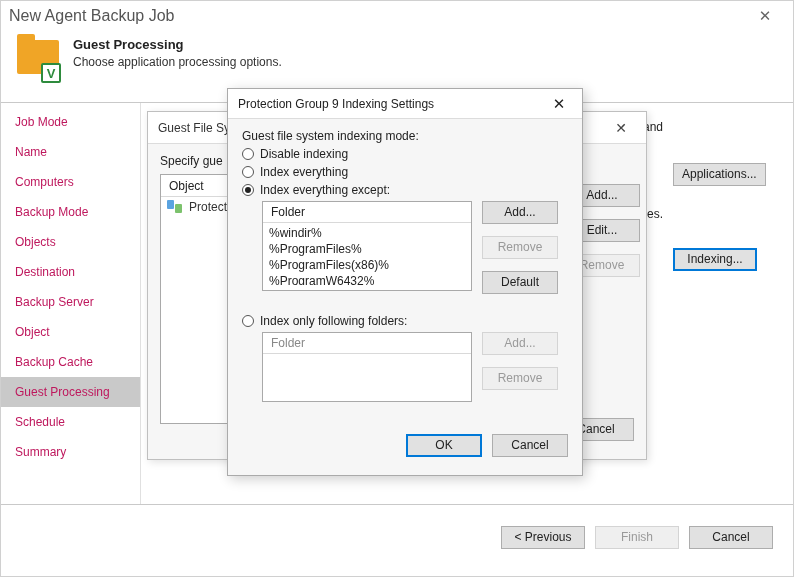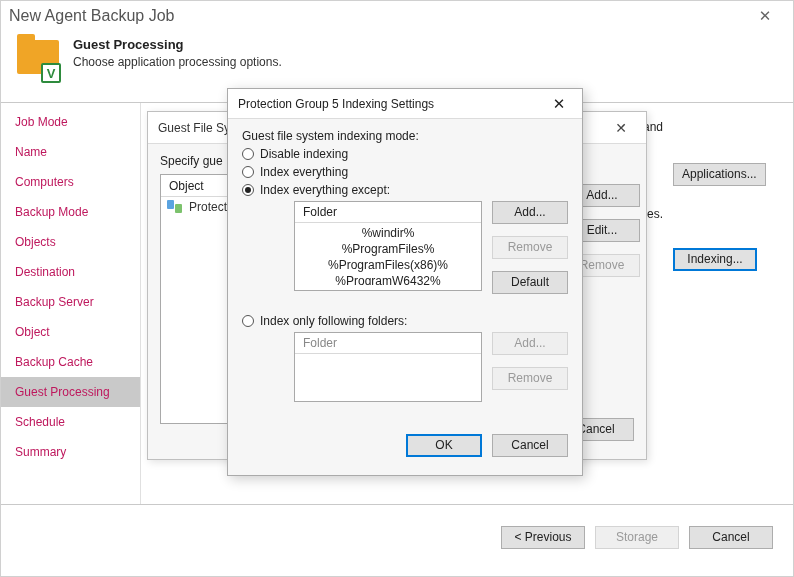--- a/index.html
+++ b/index.html
@@ -52,24 +52,24 @@
 
   
   .dlg2 { position:absolute; left:226px; top:87px; width:356px; height:388px; background:#f6f6f6; border:1px solid #aaa; box-shadow:3px 3px 12px rgba(0,0,0,0.2); z-index:5;}
   .dlg2 .tb { height:30px; background:#fff; display:flex; align-items:center; padding:0 10px; border-bottom:1px solid #dcdcdc;}
   .dlg2 .tb .t { flex:1; color:#222; }
   .dlg2 .close { width:26px; text-align:center; color:#222; font-size:15px; cursor:pointer;}
   .dlg2 .content { padding: 10px 14px; }
   .radio-row { display:flex; align-items:center; gap:6px; margin:4px 0; cursor:pointer; }
   .radio { width:12px; height:12px; border:1px solid #555; border-radius:50%; position:relative; background:#fff;}
   .radio.checked::after { content:""; position:absolute; left:2px; top:2px; width:6px; height:6px; background:#222; border-radius:50%; }
-  .listbox { border:1px solid #a9a9a9; background:#fff; overflow:hidden; position:relative;margin-left:32px;}
+  .listbox { border:1px solid #a9a9a9; background:#fff; overflow:hidden; position:relative;}
   .lb-head { font-weight:normal; border-bottom:1px solid #d9d9d9; padding:3px 8px; background:#fff;}
   .lb-body { padding:2px 6px; overflow-y:scroll; height:62px; }
-  .lb-body div { padding:1px 0;text-align:center; }
+  .lb-body div { padding:1px 0; }
   .sec1 { display:flex; gap:10px; margin-left:20px; margin-top:4px;}
   .sec1 .listbox { width:210px; height:90px;}
   .sec1 .sidebtns { display:flex; flex-direction:column; gap:6px; }
   .sec2 { display:flex; gap:10px; margin-left:20px; margin-top:4px;}
   .sec2 .listbox { width:210px; height:70px;}
   .sec2 .sidebtns { display:flex; flex-direction:column; gap:6px; }
   .dlg2 .foot { position:absolute; bottom:12px; right:14px; display:flex; gap:10px;}
 </style>
 </head>
 <body>
@@ -117,21 +117,21 @@
         <div style="height:36px"></div>
         <span class="btn">Applications...</span>
         <div style="height:56px"></div>
         <span class="btn sel">Indexing...</span>
       </div>
     </div>
   </div>
 
   <div class="footer">
     <span class="btn">&lt; Previous</span>
-    <span class="btn disabled">Storage</span>
+    <span class="btn disabled">Finish</span>
     <span class="btn">Cancel</span>
   </div>
 
   <div class="dlg1">
     <div class="tb">
       <div class="t">Guest File Sys</div>
       <div class="close">✕</div>
     </div>
     <div class="content">
       <div>Specify gue</div>
@@ -152,21 +152,21 @@
       <span class="btn small">Edit...</span>
       <span class="btn small disabled">Remove</span>
     </div>
     <div style="position:absolute;bottom:12px;right:12px;">
       <span class="btn small">Cancel</span>
     </div>
   </div>
 
   <div class="dlg2">
     <div class="tb">
-      <div class="t">Protection Group 5 Indexing Settings</div>
+      <div class="t">Protection Group 9 Indexing Settings</div>
       <div class="close">✕</div>
     </div>
     <div class="content">
       <div>Guest file system indexing mode:</div>
 
       <div class="radio-row">
         <span class="radio"></span>
         <span>Disable indexing</span>
       </div>
       <div class="radio-row">

